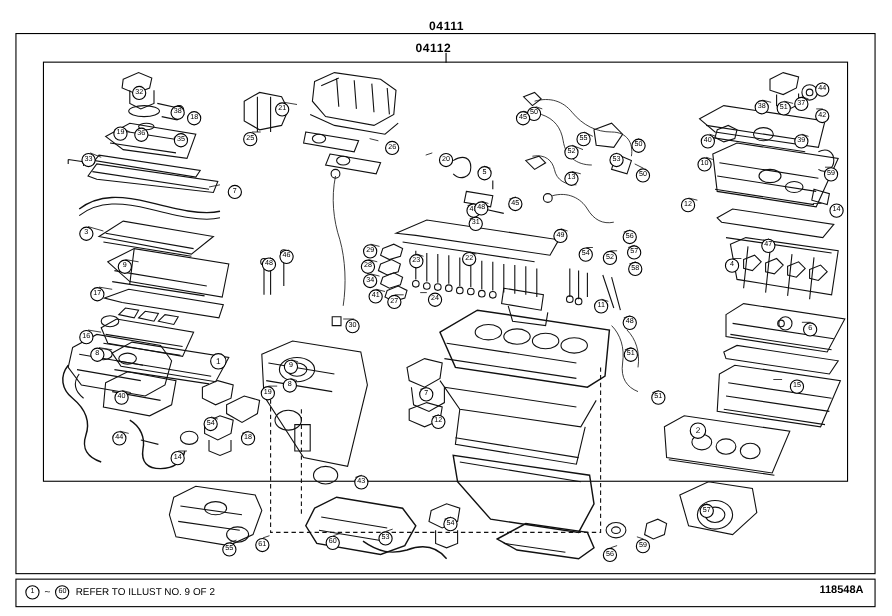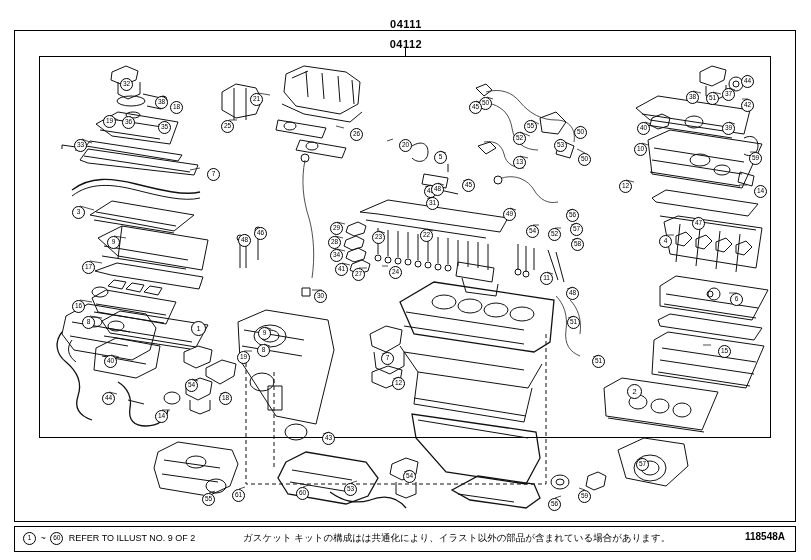--- a/index.html
+++ b/index.html
@@ -4,21 +4,21 @@
 <style>
   html,body{margin:0;padding:0;background:#ffffff;}
   body{width:811px;height:560px;font-family:"Liberation Sans",sans-serif;overflow:hidden;}
   #page{position:relative;width:811px;height:560px;background:#fff;}
 
   .frame-outer{position:absolute;left:14px;top:30px;width:782px;height:492px;border:1px solid #000;box-sizing:border-box;}
   .frame-inner{position:absolute;left:39px;top:56px;width:732px;height:382px;border:1px solid #000;box-sizing:border-box;}
 
   .partnum{position:absolute;font-size:11px;font-weight:bold;letter-spacing:.5px;color:#000;text-align:center;}
   .pn1{left:356px;top:18px;width:100px;}
-  .pn2{left:356px;top:38px;width:100px;}
+  .pn2{left:344px;top:38px;width:100px;}
   .pn-tick{position:absolute;left:405px;top:48px;width:1px;height:9px;background:#000;}
 
   .footer{position:absolute;left:14px;top:526px;width:782px;height:26px;border:1px solid #000;box-sizing:border-box;}
   .foot-left{position:absolute;left:8px;top:5px;font-size:9px;color:#000;white-space:nowrap;}
   .foot-center{position:absolute;left:228px;top:5px;font-size:9.5px;color:#000;white-space:nowrap;}
   .foot-right{position:absolute;right:10px;top:4px;font-size:10px;font-weight:bold;color:#000;}
 
   .circnum{position:absolute;border:1px solid #000;border-radius:50%;background:#fff;color:#000;
            font-size:6.5px;line-height:1;display:flex;align-items:center;justify-content:center;
            width:13px;height:13px;box-sizing:border-box;}
@@ -337,17 +337,16 @@
       <div class="circnum" style="left: 636px; top: 458px;">57</div>
     </div>
 
   <div class="footer">
     <div class="foot-left">
       <span class="circnum" style="position:relative;display:inline-flex;vertical-align:middle;margin-right:2px;">1</span>
       <span>~</span>
       <span class="circnum" style="position:relative;display:inline-flex;vertical-align:middle;margin:0 3px 0 2px;">60</span>
       <span>REFER TO ILLUST NO. 9 OF 2</span>
     </div>
-    <div class="foot-center">ガスケット キットの構成はは共通化により、イラスト以外の部品が含まれている場合があります。</div>
     <div class="foot-right">118548A</div>
   </div>
 
 </div>
 
 </body></html>

